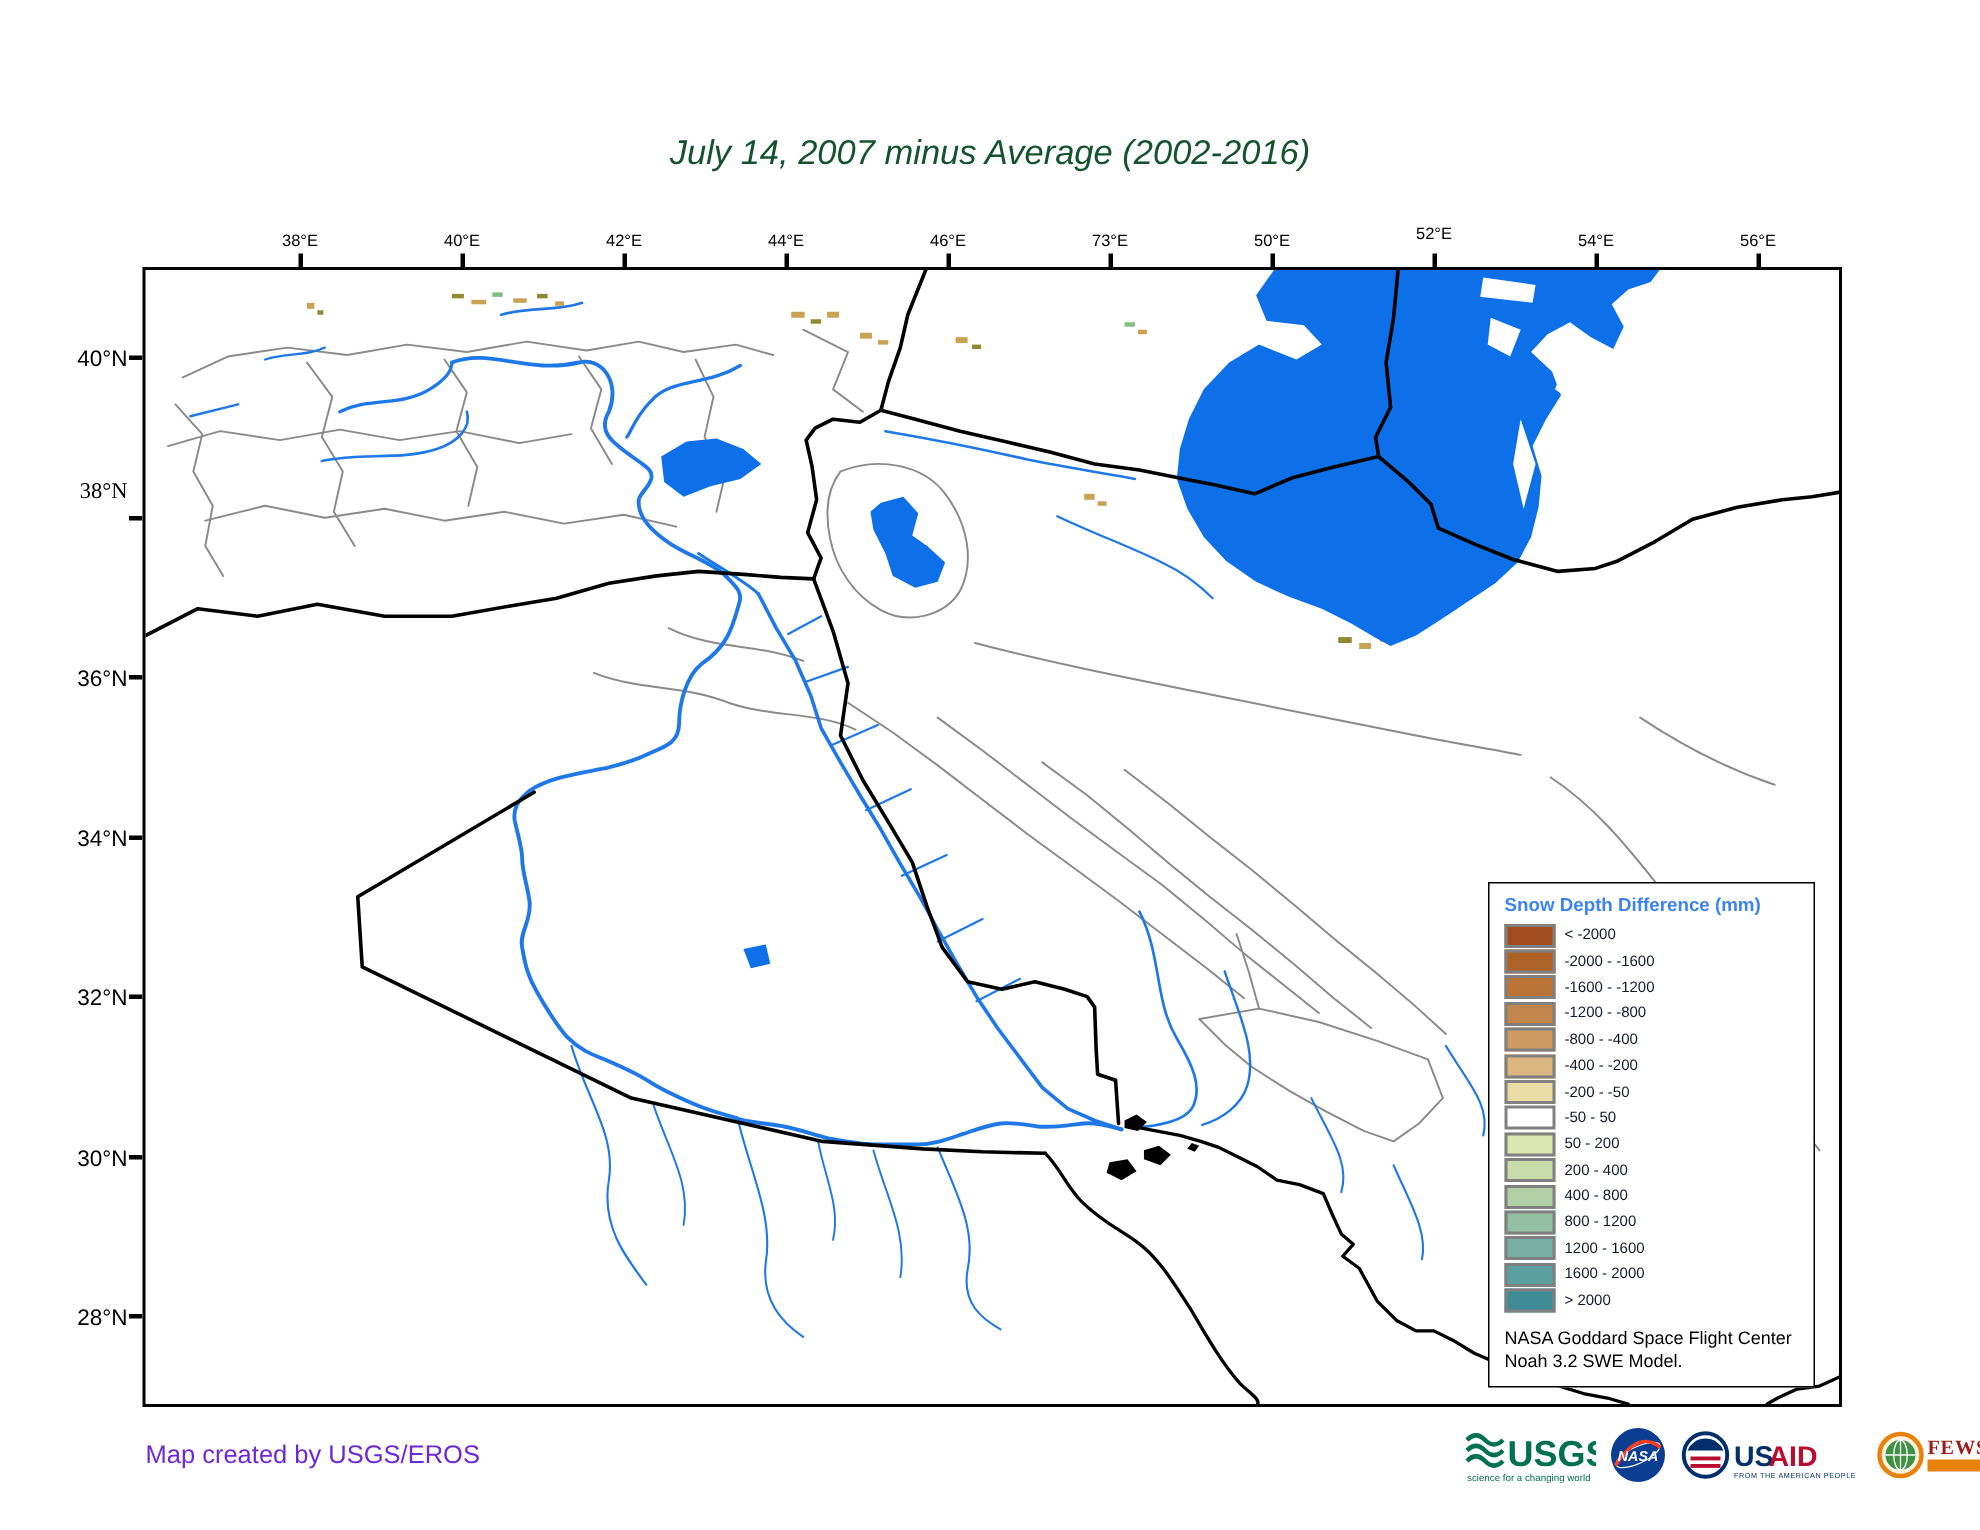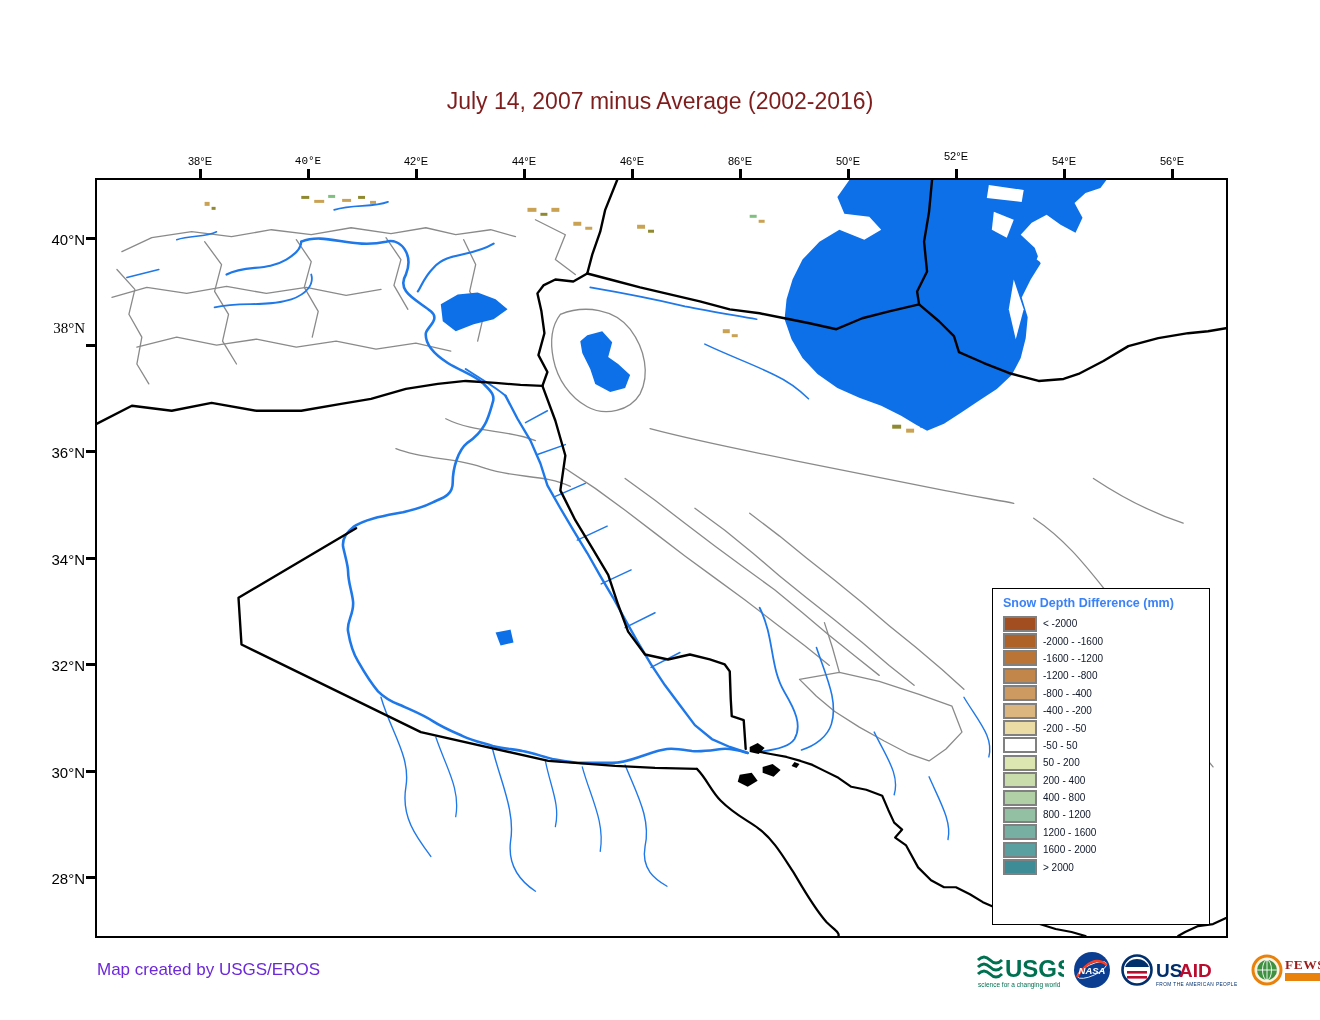--- a/index.html
+++ b/index.html
@@ -1,21 +1,21 @@
 <!DOCTYPE html>
 <html style="--water: #0D70E8; --river: #1F78E8; --border: #000000; --basin: #8A8A8A;"><head>
 <meta charset="utf-8">
 <style>
   html,body{margin:0;padding:0;background:#ffffff;}
   .page{position:relative;width:1320px;height:1020px;background:#ffffff;
         font-family:"Liberation Sans",sans-serif;overflow:hidden;}
   .title{position:absolute;top:46px;left:0;width:100%;text-align:center;
          font-size:28px;font-weight:bold;color:#000;}
   .subtitle{position:absolute;top:88px;left:0;width:100%;text-align:center;
-         font-size:23px;color:#7f1d1d;}
+         font-size:23px;color:#14532d;font-style:italic;}
   .map-frame{position:absolute;left:95px;top:178px;width:1133px;height:760px;
          border:2px solid #000;box-sizing:border-box;background:#fff;}
   .map-svg{position:absolute;left:0;top:0;}
   
   .lon-tick-label{position:absolute;font-size:11px;color:#000;width:44px;text-align:center;}
   .lon-tick-mark{position:absolute;width:3px;height:9px;background:#000;}
   .lat-tick-label{position:absolute;font-size:15px;color:#000;width:48px;text-align:right;}
   .lat-tick-mark{position:absolute;width:9px;height:3px;background:#000;}
   
   .legend{position:absolute;left:992px;top:588px;width:218px;height:337px;
@@ -39,29 +39,29 @@
 </head>
 <body>
 
 <div class="page">
 
   <div class="subtitle">July 14, 2007 minus Average (2002-2016)</div>
 
   <div id="ticks">
       <div class="lon-tick-label" style="left: 178px; top: 155px;">38°E</div>
       <div class="lon-tick-mark" style="left: 198.5px; top: 169px;"></div>
-      <div class="lon-tick-label" style="left: 286px; top: 155px; font-family: Liberation Mono, monospace;">40°E</div>
+      <div class="lon-tick-label" style="left: 286px; top: 155px;">40°E</div>
       <div class="lon-tick-mark" style="left: 306.5px; top: 169px;"></div>
       <div class="lon-tick-label" style="left: 394px; top: 155px;">42°E</div>
       <div class="lon-tick-mark" style="left: 414.5px; top: 169px;"></div>
       <div class="lon-tick-label" style="left: 502px; top: 155px;">44°E</div>
       <div class="lon-tick-mark" style="left: 522.5px; top: 169px;"></div>
       <div class="lon-tick-label" style="left: 610px; top: 155px;">46°E</div>
       <div class="lon-tick-mark" style="left: 630.5px; top: 169px;"></div>
-      <div class="lon-tick-label" style="left: 718px; top: 155px;">86°E</div>
+      <div class="lon-tick-label" style="left: 718px; top: 155px;">73°E</div>
       <div class="lon-tick-mark" style="left: 738.5px; top: 169px;"></div>
       <div class="lon-tick-label" style="left: 826px; top: 155px;">50°E</div>
       <div class="lon-tick-mark" style="left: 846.5px; top: 169px;"></div>
       <div class="lon-tick-label" style="left: 934px; top: 150px;">52°E</div>
       <div class="lon-tick-mark" style="left: 954.5px; top: 169px;"></div>
       <div class="lon-tick-label" style="left: 1042px; top: 155px;">54°E</div>
       <div class="lon-tick-mark" style="left: 1062.5px; top: 169px;"></div>
       <div class="lon-tick-label" style="left: 1150px; top: 155px;">56°E</div>
       <div class="lon-tick-mark" style="left: 1170.5px; top: 169px;"></div>
       <div class="lat-tick-label" style="left: 37px; top: 231px;">40°N</div>
@@ -260,20 +260,24 @@
         </div>
         <div class="lg-row">
           <span class="lg-sw" style="background: rgb(91, 160, 160);"></span>
           <span class="lg-lab">1600 - 2000</span>
         </div>
         <div class="lg-row">
           <span class="lg-sw" style="background: rgb(61, 140, 150);"></span>
           <span class="lg-lab">&gt; 2000</span>
         </div>
       </div>
+    <div class="lg-note">
+      <span>NASA Goddard Space Flight Center</span><br>
+      <span>Noah 3.2 SWE Model.</span>
+    </div>
   </div>
 
   <div class="credit">Map created by USGS/EROS</div>
 
   <div class="logos">
     <svg width="88" height="40">
       <g fill="none" stroke="#007150" stroke-width="3">
         <path d="M2,10 q6,-6 12,0 t12,0"></path>
         <path d="M2,17 q6,-6 12,0 t12,0"></path>
         <path d="M2,24 q6,-6 12,0 t12,0"></path>

